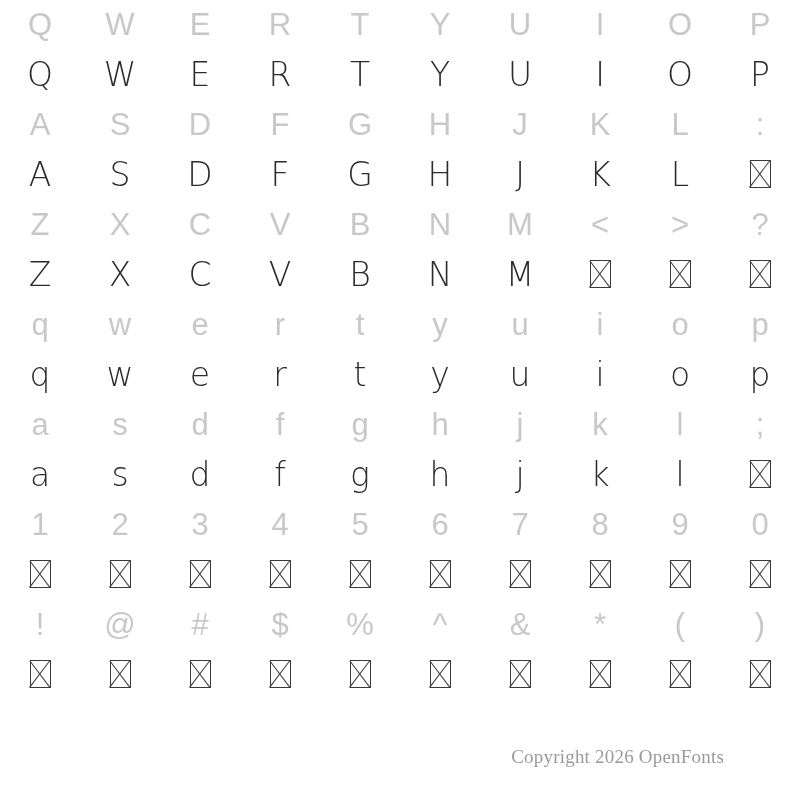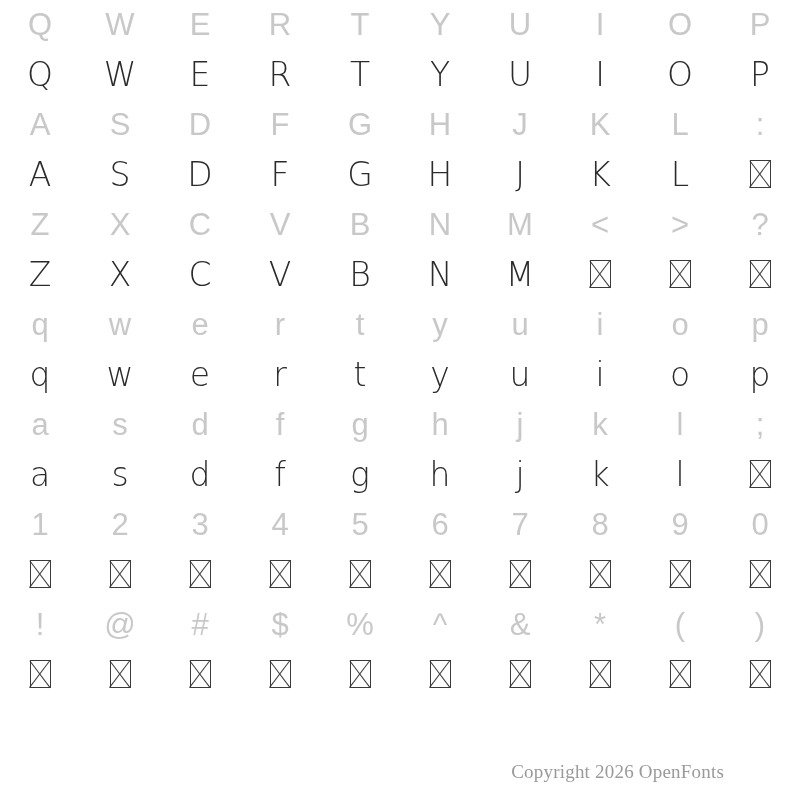--- a/index.html
+++ b/index.html
@@ -81,21 +81,21 @@
   }
   .notdef-box::before {
     transform: translate(-50%, -50%) rotate(37deg);
   }
   .notdef-box::after {
     transform: translate(-50%, -50%) rotate(-37deg);
   }
   #copyright {
     position: absolute;
     right: 76px;
-    bottom: 17px;
+    bottom: 32px;
     color: #9a9a9a;
     font-size: 19px;
     font-family: "Liberation Serif", serif;
     letter-spacing: 0.2px;
   }
 </style>
 </head>
 <body>
 
 <div id="specimen">

